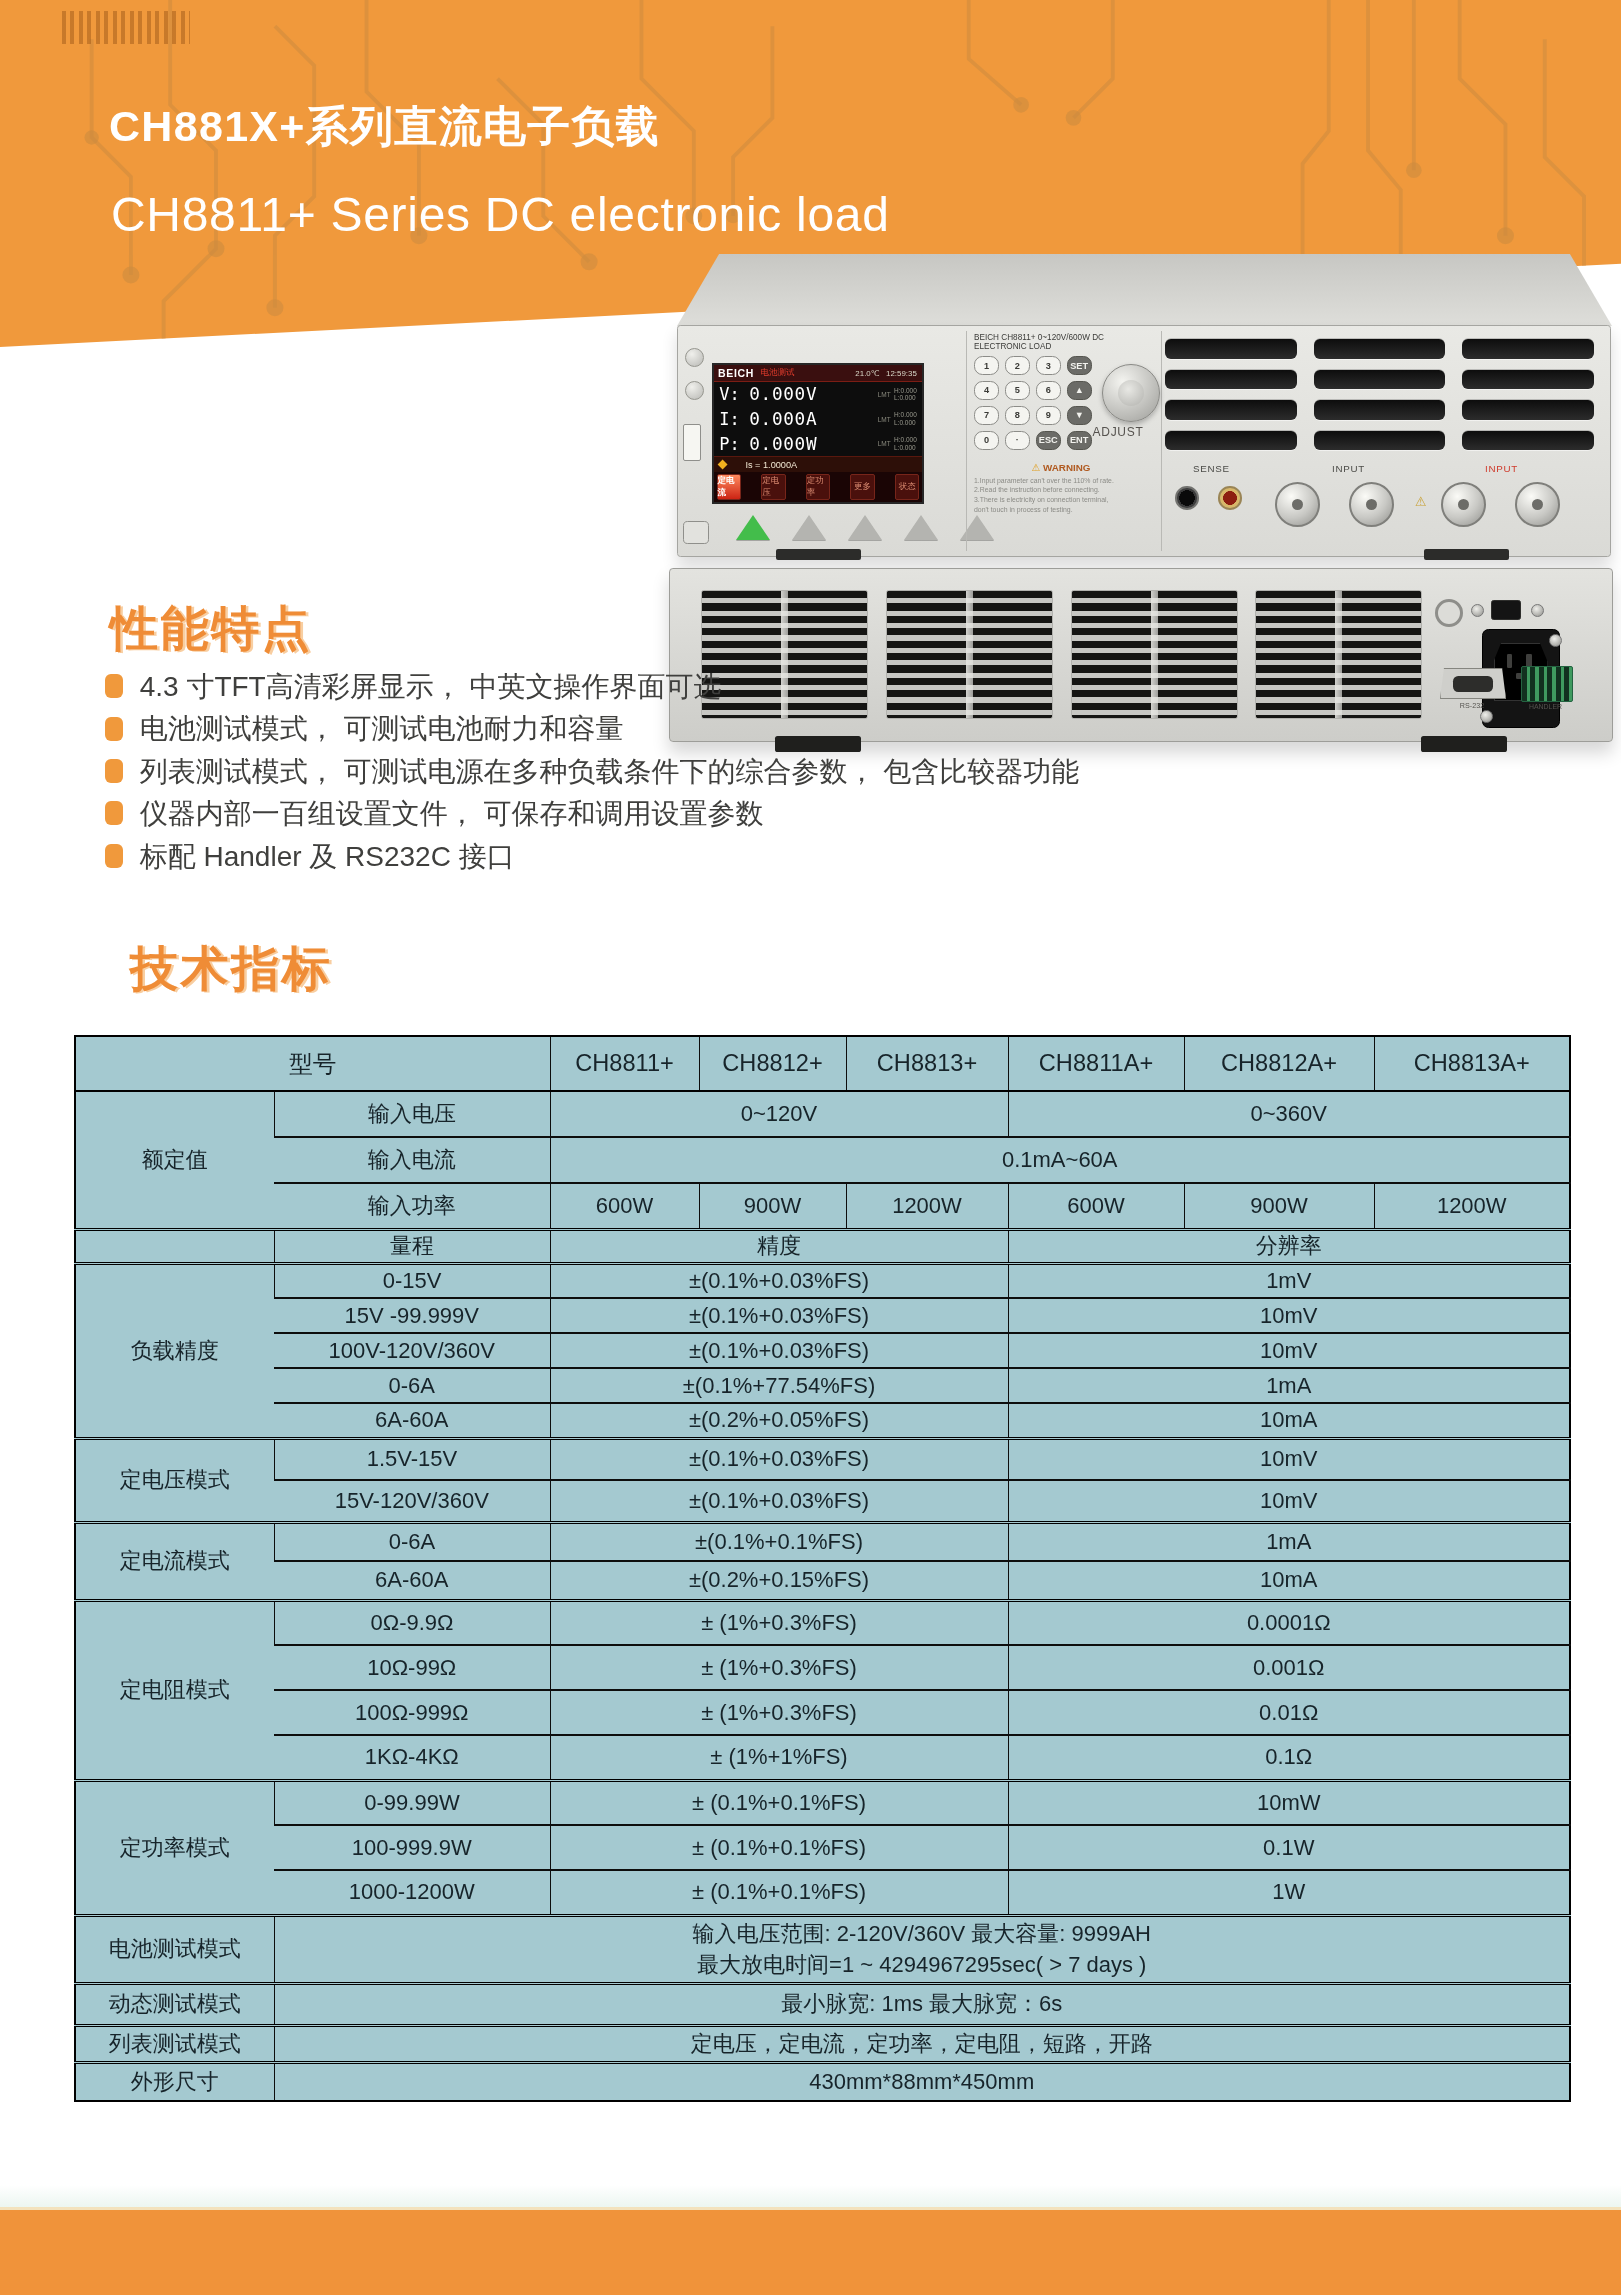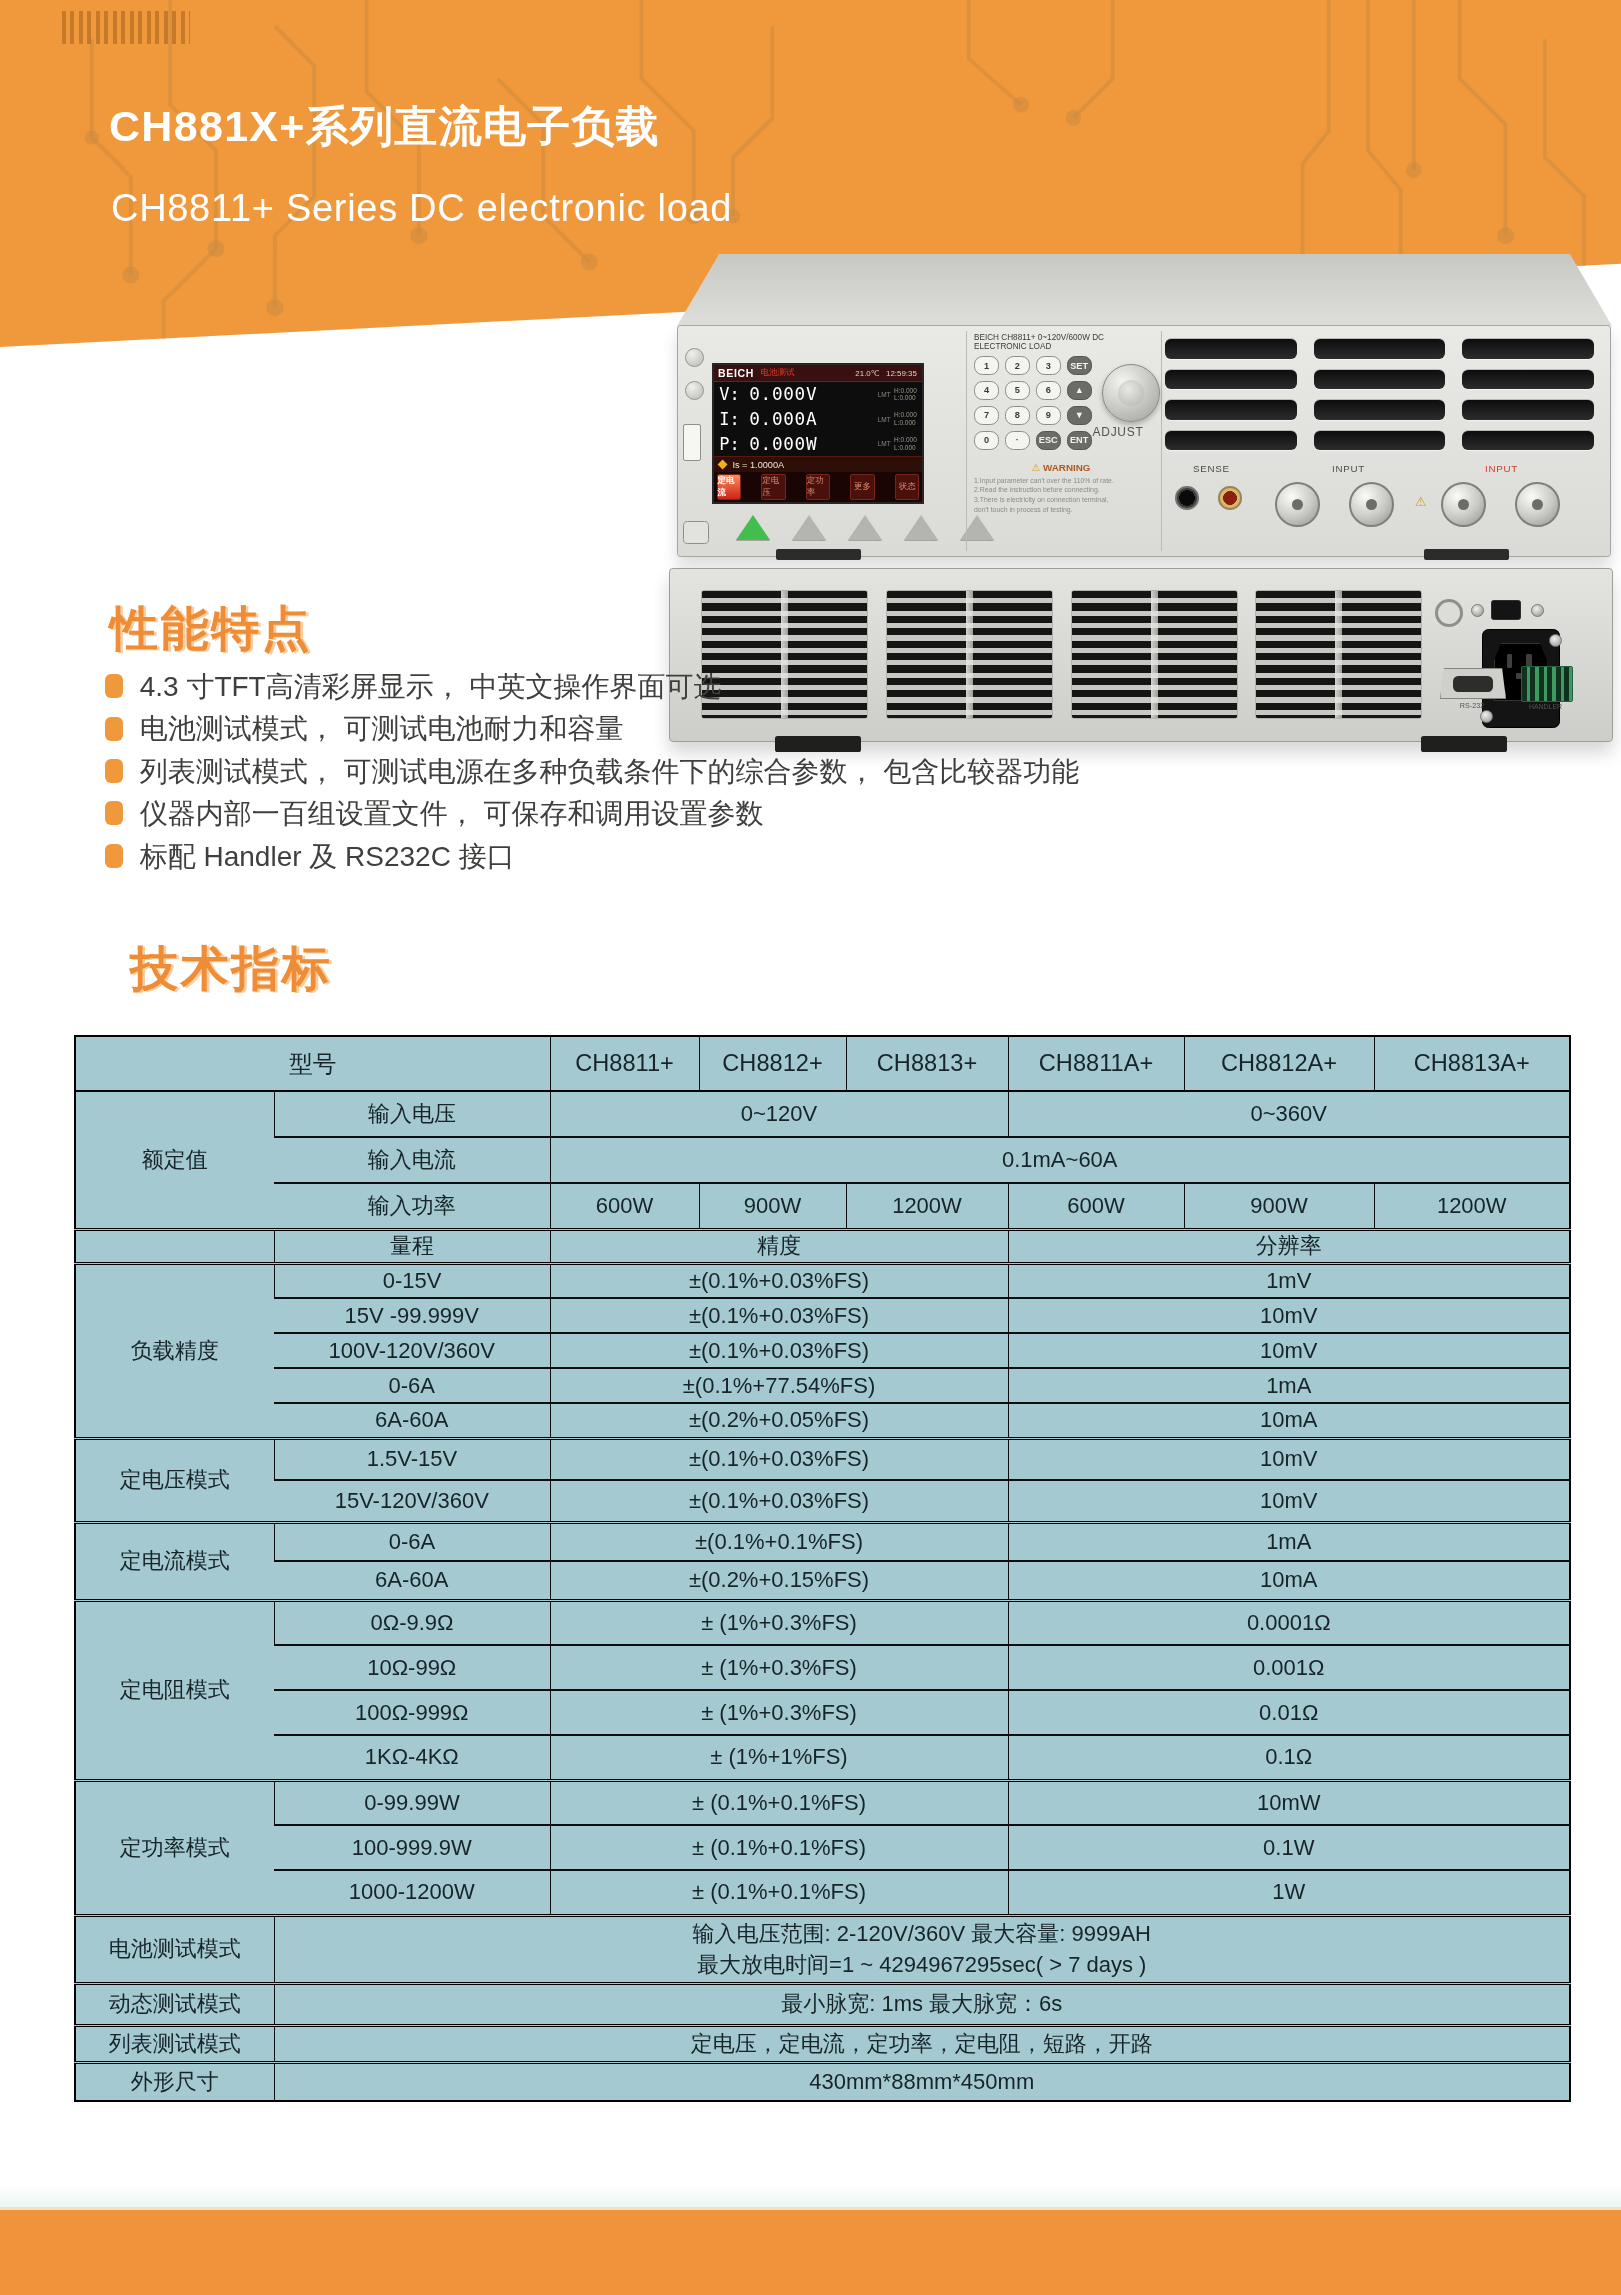--- a/index.html
+++ b/index.html
@@ -7,21 +7,21 @@
         font-family:"Liberation Sans","DejaVu Sans",sans-serif;color:#222;}
 
   
   .hero{position:absolute;left:0;top:0;width:1622px;height:347px;background:#F0993C;
         clip-path:polygon(0 0,100% 0,100% 76%,0 100%);}
   .hero svg{position:absolute;left:0;top:0;}
   .barcode{position:absolute;left:62px;top:10.5px;width:128px;height:33px;
         background:repeating-linear-gradient(90deg,rgba(150,82,20,.45) 0 3.9px,rgba(150,82,20,0) 3.9px 8.5px);}
   .page-title{position:absolute;left:109px;top:98px;margin:0;font-size:43px;font-weight:bold;
         color:#ffffff;letter-spacing:1.3px;}
-  .page-subtitle{position:absolute;left:111px;top:187px;margin:0;font-size:38px;font-weight:400;
+  .page-subtitle{position:absolute;left:111px;top:187px;margin:0;font-size:48px;font-weight:400;
         color:#ffffff;letter-spacing:0.7px;}
 
   
   .front{position:absolute;left:677px;top:254px;width:935px;height:313px;}
   .fd-top{position:absolute;left:0;top:0;width:100%;height:72px;
         background:linear-gradient(180deg,#c7c7c3,#dedeDA);
         clip-path:polygon(4.5% 0,95.5% 0,100% 100%,0 100%);}
   .fd-face{position:absolute;left:0;top:71px;width:932px;height:230px;
         background:linear-gradient(180deg,#e9e9e5,#dadad6);
         border:1.3px solid #a5a5a1;border-radius:3.3px;box-shadow:0 9.2px 15.7px rgba(0,0,0,.14);}
@@ -41,21 +41,21 @@
   .scr-brand{color:#fff;font-weight:bold;font-size:10.5px;letter-spacing:0.7px;}
   .scr-mode{color:#e23c2c;font-size:8.5px;}
   .scr-temp{margin-left:auto;color:#d8d8c8;font-size:7.9px;}
   .scr-time{color:#d8d8c8;font-size:7.9px;padding-right:1.3px;}
   .scr-row{display:flex;align-items:center;height:26px;padding:0 5.2px;}
   .scr-lab{width:30px;color:#fff;font-family:"DejaVu Sans Mono",monospace;font-size:17px;}
   .scr-val{color:#fff;font-family:"DejaVu Sans Mono",monospace;font-size:17.7px;letter-spacing:0.7px;}
   .lmt{margin-left:auto;display:flex;align-items:center;gap:3.3px;}
   .lmt-t{color:#8a8a7e;font-size:6.5px;}
   .lmt-v{color:#9a9a8e;font-size:6.5px;line-height:1.2;text-align:left;}
-  .scr-status{height:15.7px;display:flex;align-items:center;gap:6px;padding:0 5.2px;
+  .scr-status{height:15.7px;display:flex;align-items:center;gap:19px;padding:0 5.2px;
         background:#2d0f08;border-top:0.7px solid #59180e;}
   .diamond{width:7.2px;height:7.2px;background:#f2b01e;transform:rotate(45deg);}
   .scr-status-text{color:#f0e6d2;font-size:9.2px;}
   .scr-tabs{flex:1;display:flex;gap:20px;padding:2px 2.6px;background:#1a0505;}
   .tab{flex:1;display:flex;align-items:center;justify-content:center;font-size:8.5px;
         background:#4a100c;color:#d98a70;border:0.7px solid #77251a;border-radius:2px;}
   .tab.active{background:linear-gradient(180deg,#ff8a5e,#cc2414);color:#fff;font-weight:bold;}
 
   .softkeys{position:absolute;left:58px;top:189px;display:flex;gap:22px;}
   .tri{width:0;height:0;border-left:17.7px solid transparent;border-right:17.7px solid transparent;

